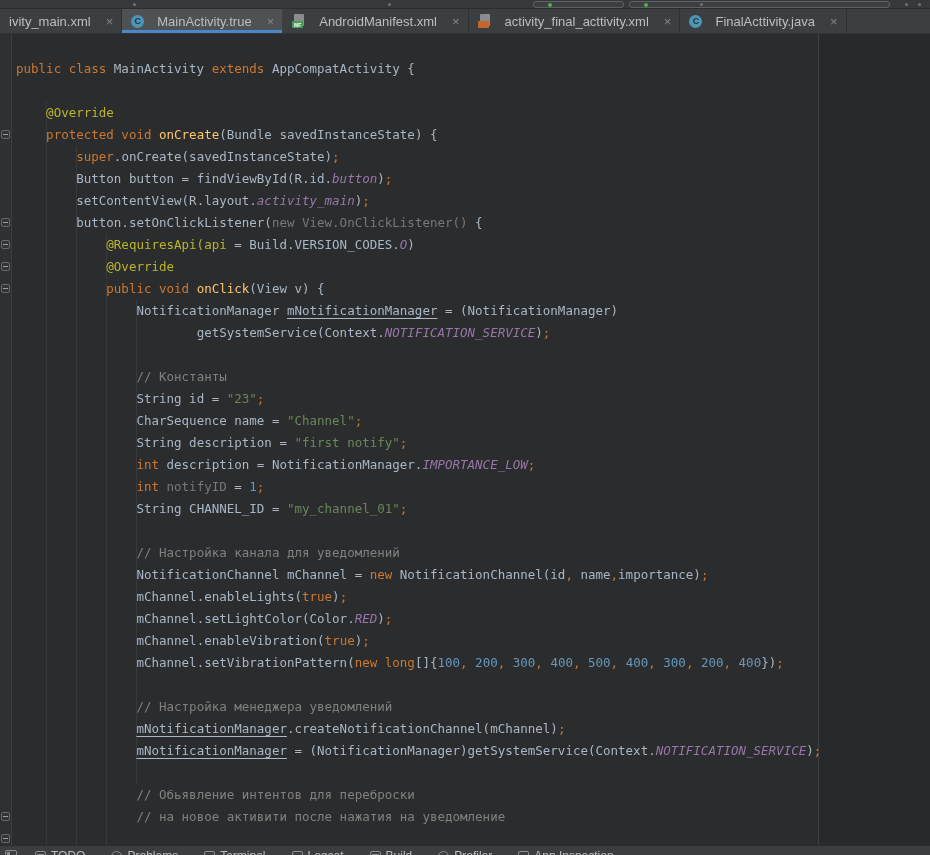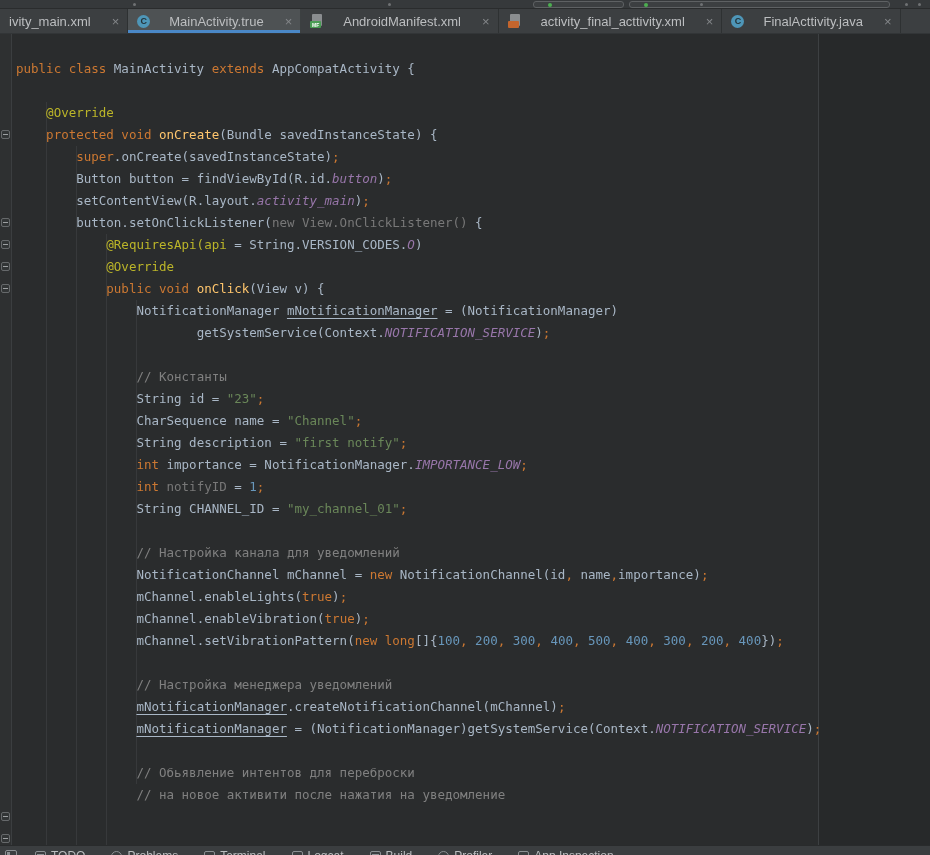--- a/index.html
+++ b/index.html
@@ -21,21 +21,21 @@
     border-radius:3px;background:#3c3f41;
   }
   .strip-dot{position:absolute;border-radius:50%;}
 
   
   #tab-bar{
     display:flex;align-items:stretch;height:24px;background:var(--tab-bar-bg,#3c3f41);
     border-bottom:1px solid #323537;
   }
   .tab{
-    display:flex;align-items:center;gap:19px;padding:0 8px 0 9px;
+    display:flex;align-items:center;gap:13px;padding:0 8px 0 9px;
     position:relative;cursor:default;border-right:1px solid rgba(0,0,0,.22);
     max-width:260px;
   }
   .tab .tab-label{
     font-size:13px;color:#bcbec0;white-space:nowrap;
   }
   .tab.active{background:var(--active-tab-bg,#4e5254);}
   .tab.active::after{
     content:"";position:absolute;left:0;right:0;bottom:0;height:3px;
     background:var(--tab-underline,#4a88c7);
@@ -194,37 +194,38 @@
     <div id="beyond-margin"></div>
     <div id="code-lines">
         <div class="code-line"><span></span><span class="tok-kw">public class</span><span class="tok-def"> MainActivity </span><span class="tok-kw">extends</span><span class="tok-def"> AppCompatActivity {</span></div>
         <div class="code-line"><span></span></div>
         <div class="code-line"><span>    </span><span class="tok-ann">@Override</span></div>
         <div class="code-line"><span>    </span><span class="tok-kw">protected void</span><span class="tok-def"> </span><span class="tok-mth">onCreate</span><span class="tok-def">(Bundle savedInstanceState) {</span></div>
         <div class="code-line"><span>        </span><span class="tok-kw">super</span><span class="tok-def">.onCreate(savedInstanceState)</span><span class="tok-kw">;</span></div>
         <div class="code-line"><span>        </span><span class="tok-def">Button button = findViewById(R.id.</span><span class="tok-st">button</span><span class="tok-def">)</span><span class="tok-kw">;</span></div>
         <div class="code-line"><span>        </span><span class="tok-def">setContentView(R.layout.</span><span class="tok-st">activity_main</span><span class="tok-def">)</span><span class="tok-kw">;</span></div>
         <div class="code-line"><span>        </span><span class="tok-def">button.setOnClickListener(</span><span class="tok-dim">new View.OnClickListener()</span><span class="tok-def"> {</span></div>
-        <div class="code-line"><span>            </span><span class="tok-ann">@RequiresApi(</span><span class="tok-ann">api</span><span class="tok-def"> = String.VERSION_CODES.</span><span class="tok-st">O</span><span class="tok-def">)</span></div>
+        <div class="code-line"><span>            </span><span class="tok-ann">@RequiresApi(</span><span class="tok-ann">api</span><span class="tok-def"> = Build.VERSION_CODES.</span><span class="tok-st">O</span><span class="tok-def">)</span></div>
         <div class="code-line"><span>            </span><span class="tok-ann">@Override</span></div>
         <div class="code-line"><span>            </span><span class="tok-kw">public void</span><span class="tok-def"> </span><span class="tok-mth">onClick</span><span class="tok-def">(View v) {</span></div>
         <div class="code-line"><span>                </span><span class="tok-def">NotificationManager </span><span class="tok-und">mNotificationManager</span><span class="tok-def"> = (NotificationManager)</span></div>
         <div class="code-line"><span>                        </span><span class="tok-def">getSystemService(Context.</span><span class="tok-st">NOTIFICATION_SERVICE</span><span class="tok-def">)</span><span class="tok-kw">;</span></div>
         <div class="code-line"><span></span></div>
         <div class="code-line"><span>                </span><span class="tok-cmt">// Константы</span></div>
         <div class="code-line"><span>                </span><span class="tok-def">String id = </span><span class="tok-str">"23"</span><span class="tok-kw">;</span></div>
         <div class="code-line"><span>                </span><span class="tok-def">CharSequence name = </span><span class="tok-str">"Channel"</span><span class="tok-kw">;</span></div>
         <div class="code-line"><span>                </span><span class="tok-def">String description = </span><span class="tok-str">"first notify"</span><span class="tok-kw">;</span></div>
-        <div class="code-line"><span>                </span><span class="tok-kw">int</span><span class="tok-def"> importance = NotificationManager.</span><span class="tok-st">IMPORTANCE_LOW</span><span class="tok-kw">;</span></div>
+        <div class="code-line"><span>                </span><span class="tok-kw">int</span><span class="tok-def"> description = NotificationManager.</span><span class="tok-st">IMPORTANCE_LOW</span><span class="tok-kw">;</span></div>
         <div class="code-line"><span>                </span><span class="tok-kw">int</span><span class="tok-dim"> notifyID</span><span class="tok-def"> = </span><span class="tok-num">1</span><span class="tok-kw">;</span></div>
         <div class="code-line"><span>                </span><span class="tok-def">String CHANNEL_ID = </span><span class="tok-str">"my_channel_01"</span><span class="tok-kw">;</span></div>
         <div class="code-line"><span></span></div>
         <div class="code-line"><span>                </span><span class="tok-cmt">// Настройка канала для уведомлений</span></div>
         <div class="code-line"><span>                </span><span class="tok-def">NotificationChannel mChannel = </span><span class="tok-kw">new</span><span class="tok-def"> NotificationChannel(id</span><span class="tok-kw">,</span><span class="tok-def"> name</span><span class="tok-kw">,</span><span class="tok-def">importance)</span><span class="tok-kw">;</span></div>
         <div class="code-line"><span>                </span><span class="tok-def">mChannel.enableLights(</span><span class="tok-kw">true</span><span class="tok-def">)</span><span class="tok-kw">;</span></div>
+        <div class="code-line"><span>                </span><span class="tok-def">mChannel.setLightColor(Color.</span><span class="tok-st">RED</span><span class="tok-def">)</span><span class="tok-kw">;</span></div>
         <div class="code-line"><span>                </span><span class="tok-def">mChannel.enableVibration(</span><span class="tok-kw">true</span><span class="tok-def">)</span><span class="tok-kw">;</span></div>
         <div class="code-line"><span>                </span><span class="tok-def">mChannel.setVibrationPattern(</span><span class="tok-kw">new</span><span class="tok-def"> </span><span class="tok-kw">long</span><span class="tok-def">[]{</span><span class="tok-num">100</span><span class="tok-kw">,</span><span class="tok-def"> </span><span class="tok-num">200</span><span class="tok-kw">,</span><span class="tok-def"> </span><span class="tok-num">300</span><span class="tok-kw">,</span><span class="tok-def"> </span><span class="tok-num">400</span><span class="tok-kw">,</span><span class="tok-def"> </span><span class="tok-num">500</span><span class="tok-kw">,</span><span class="tok-def"> </span><span class="tok-num">400</span><span class="tok-kw">,</span><span class="tok-def"> </span><span class="tok-num">300</span><span class="tok-kw">,</span><span class="tok-def"> </span><span class="tok-num">200</span><span class="tok-kw">,</span><span class="tok-def"> </span><span class="tok-num">400</span><span class="tok-def">})</span><span class="tok-kw">;</span></div>
         <div class="code-line"><span></span></div>
         <div class="code-line"><span>                </span><span class="tok-cmt">// Настройка менеджера уведомлений</span></div>
         <div class="code-line"><span>                </span><span class="tok-und">mNotificationManager</span><span class="tok-def">.createNotificationChannel(mChannel)</span><span class="tok-kw">;</span></div>
         <div class="code-line"><span>                </span><span class="tok-und">mNotificationManager</span><span class="tok-def"> = (NotificationManager)getSystemService(Context.</span><span class="tok-st">NOTIFICATION_SERVICE</span><span class="tok-def">)</span><span class="tok-kw">;</span></div>
         <div class="code-line"><span></span></div>
         <div class="code-line"><span>                </span><span class="tok-cmt">// Обьявление интентов для переброски</span></div>
         <div class="code-line"><span>                </span><span class="tok-cmt">// на новое активити после нажатия на уведомление</span></div>
       </div>

